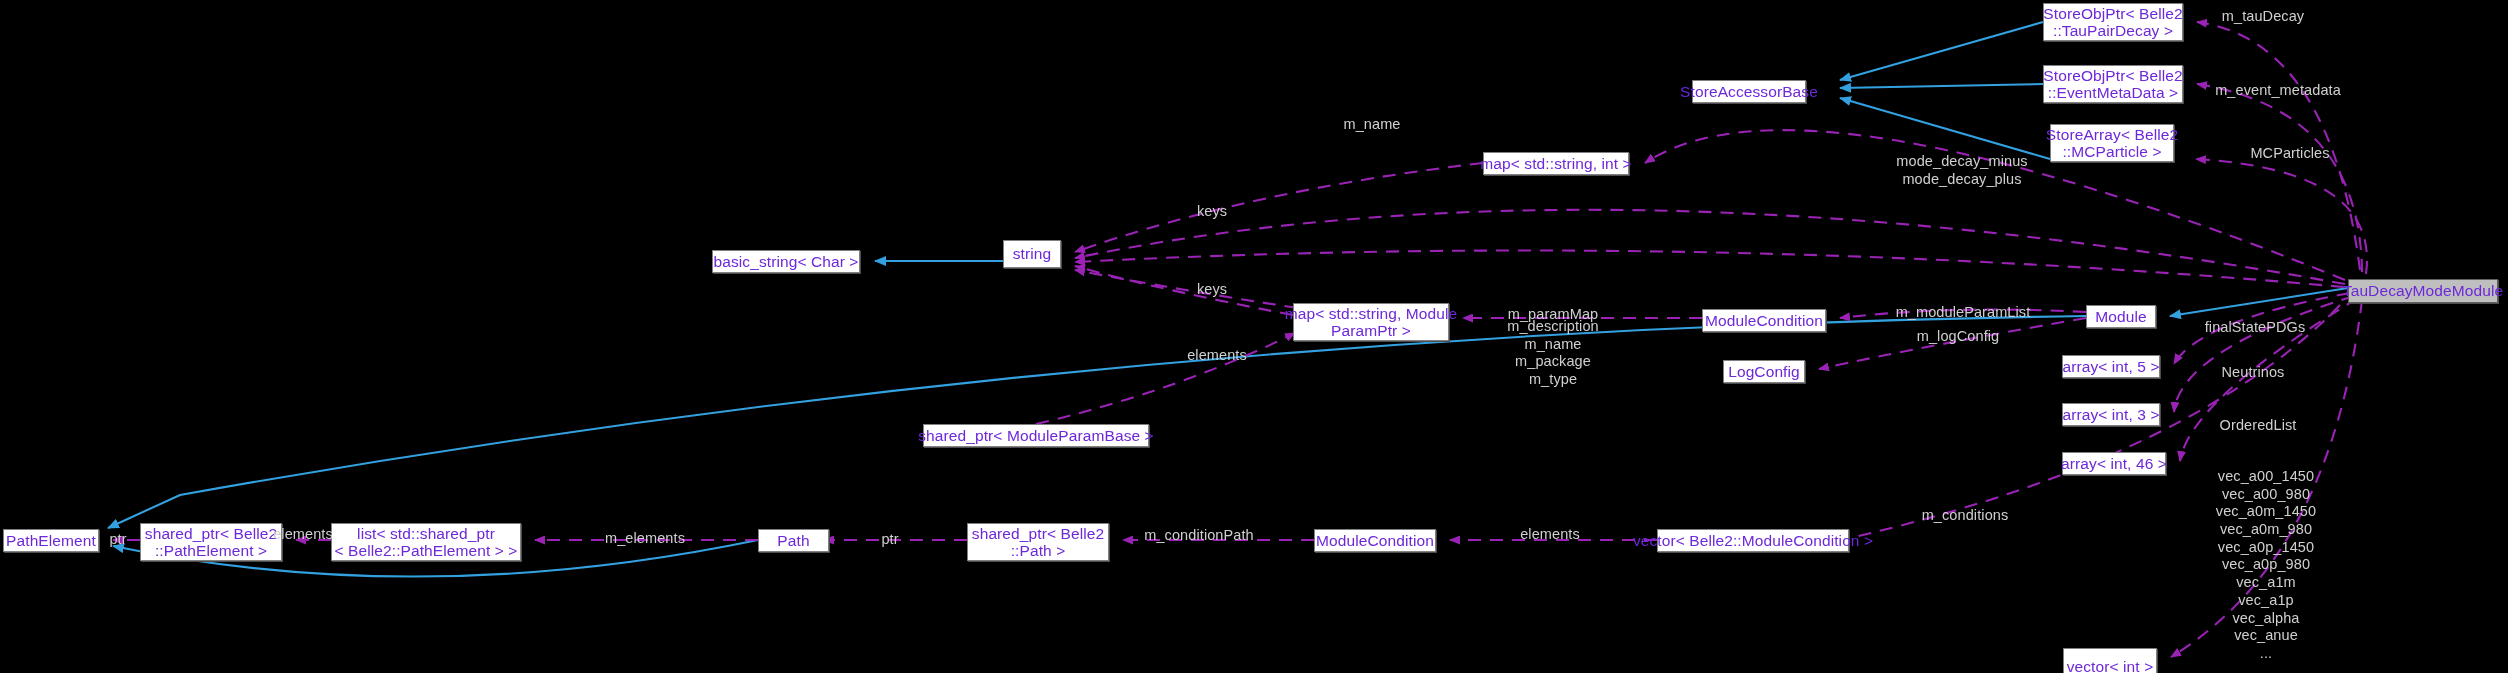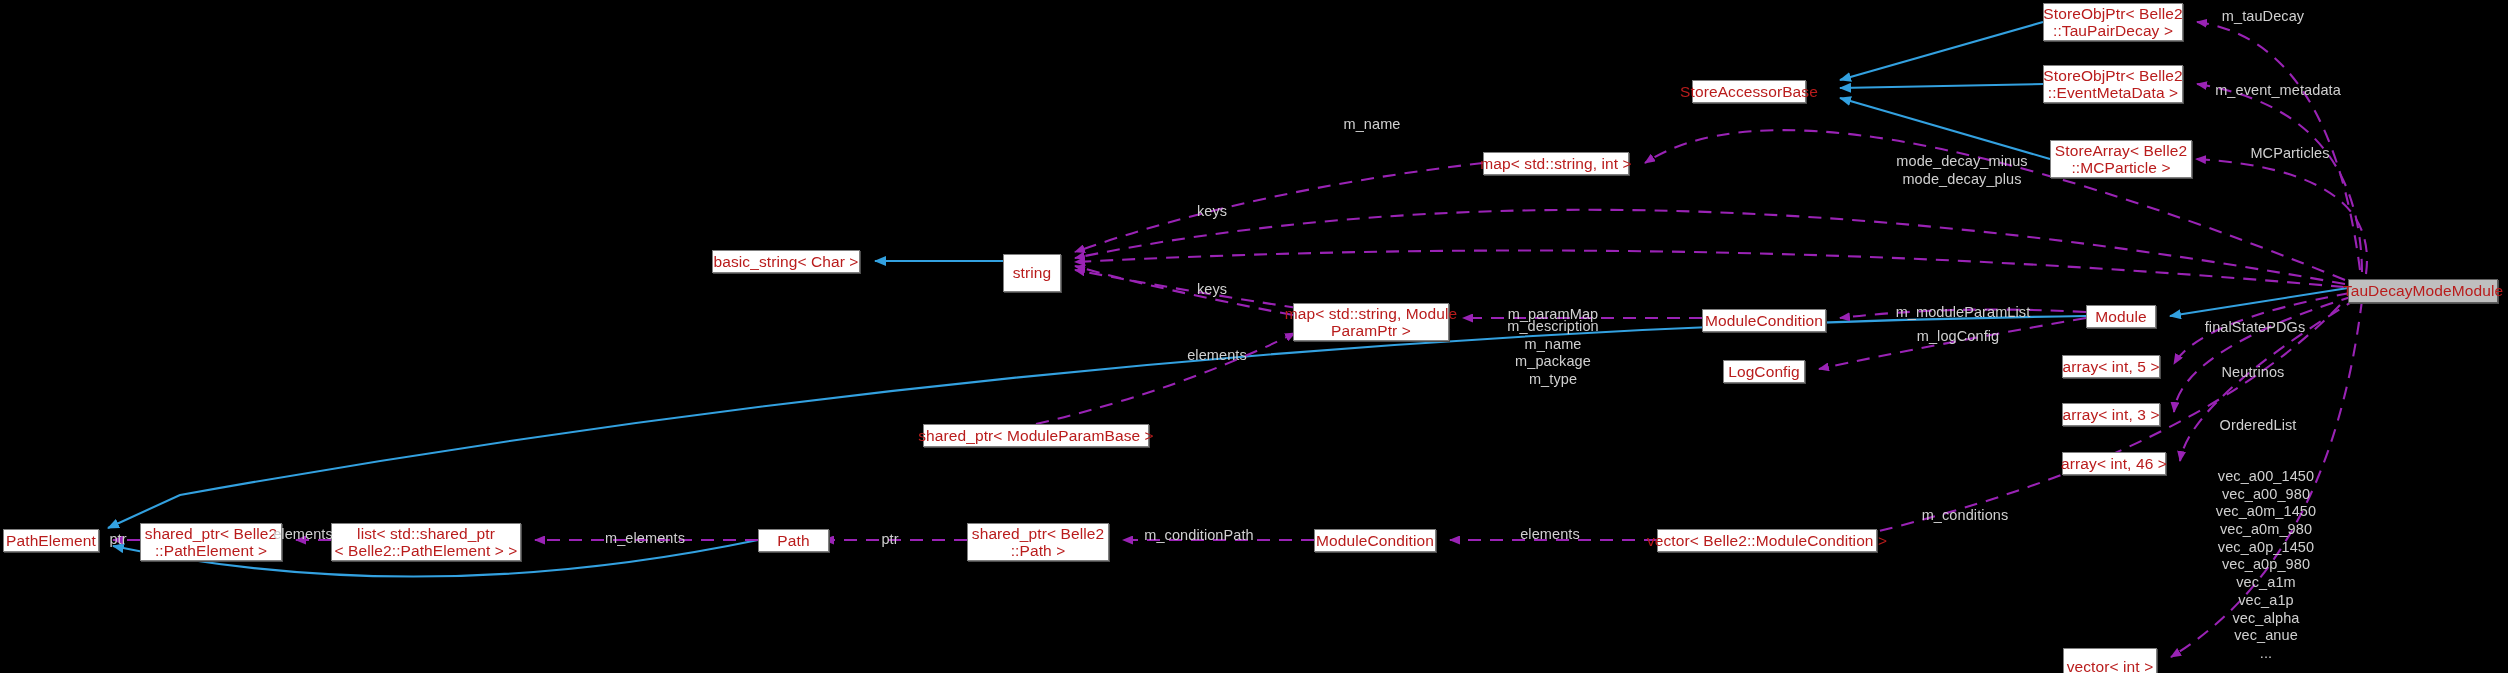--- a/index.html
+++ b/index.html
@@ -23,21 +23,21 @@
     width: 2508px;
     height: 673px;
     pointer-events: none;
   }
   
   .node {
     position: absolute;
     box-sizing: border-box;
     background: #ffffff;
     border: 1px solid #808080;
-    color: #b91c1c;
+    color: #6d28d9;
     font-size: 15.5px;
     line-height: 1.12;
     text-align: center;
     display: flex;
     align-items: center;
     justify-content: center;
     white-space: pre;
     box-shadow: 1px 1px 0 0 #4d4d4d;
     letter-spacing: 0.1px;
   }
@@ -140,28 +140,28 @@
   </svg>
 
   <div class="node" style="left:2043px;top:3px;width:140px;height:38px">StoreObjPtr&lt; Belle2
 ::TauPairDecay &gt;</div>
 
   <div class="node" style="left:1692px;top:80px;width:114px;height:23px">StoreAccessorBase</div>
 
   <div class="node" style="left:2043px;top:65px;width:140px;height:38px">StoreObjPtr&lt; Belle2
 ::EventMetaData &gt;</div>
 
-  <div class="node" style="left:2050px;top:140px;width:142px;height:38px">StoreArray&lt; Belle2
+  <div class="node" style="left:2050px;top:124px;width:124px;height:38px">StoreArray&lt; Belle2
 ::MCParticle &gt;</div>
 
   <div class="node" style="left:1483px;top:152px;width:146px;height:23px">map&lt; std::string, int &gt;</div>
 
   <div class="node" style="left:712px;top:250px;width:148px;height:23px">basic_string&lt; Char &gt;</div>
 
-  <div class="node" style="left:1003px;top:254px;width:58px;height:38px">string</div>
+  <div class="node" style="left:1003px;top:240px;width:58px;height:28px">string</div>
 
   <div class="node focus" style="left:2348px;top:279px;width:150px;height:24px">TauDecayModeModule</div>
 
   <div class="node" style="left:1293px;top:303px;width:156px;height:38px">map&lt; std::string, Module
 ParamPtr &gt;</div>
 
   <div class="node" style="left:1702px;top:309px;width:124px;height:23px">ModuleCondition</div>
 
   <div class="node" style="left:2086px;top:305px;width:70px;height:23px">Module</div>
 
@@ -183,21 +183,21 @@
   <div class="node" style="left:331px;top:523px;width:190px;height:38px">list&lt; std::shared_ptr
 &lt; Belle2::PathElement &gt; &gt;</div>
 
   <div class="node" style="left:758px;top:529px;width:71px;height:23px">Path</div>
 
   <div class="node" style="left:967px;top:523px;width:142px;height:38px">shared_ptr&lt; Belle2
 ::Path &gt;</div>
 
   <div class="node" style="left:1314px;top:529px;width:122px;height:23px">ModuleCondition</div>
 
-  <div class="node" style="left:1657px;top:529px;width:220px;height:23px">vector&lt; Belle2::ModuleCondition &gt;</div>
+  <div class="node" style="left:1657px;top:529px;width:192px;height:23px">vector&lt; Belle2::ModuleCondition &gt;</div>
 
   <div class="node" style="left:2063px;top:648px;width:94px;height:38px">vector&lt; int &gt;</div>
 
   <div class="elabel" style="left:2263px;top:8px">m_tauDecay</div>
 
   <div class="elabel" style="left:2278px;top:82px">m_event_metadata</div>
 
   <div class="elabel" style="left:2290px;top:145px">MCParticles</div>
 
   <div class="elabel" style="left:1372px;top:116px">m_name</div>

